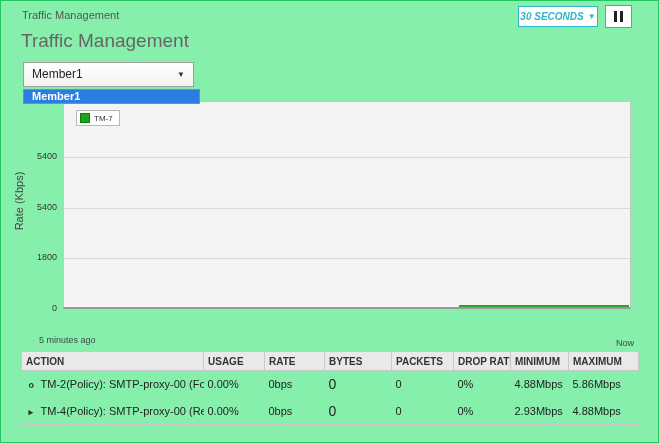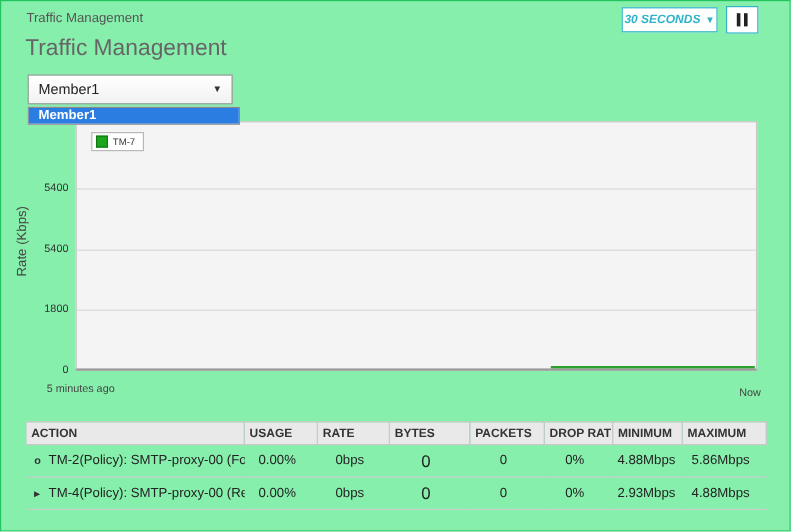--- a/index.html
+++ b/index.html
@@ -57,35 +57,35 @@
   .ylabel {
     position:absolute; left:18px; top:200px; transform:translate(-50%,-50%) rotate(-90deg);
     font-size:11px; color:#444; white-space:nowrap;
   }
   .legend {
     position:absolute; left:75px; top:109px; border:1px solid #b8b8b8; background:#fff;
     padding:2px 6px 2px 3px; display:flex; align-items:center; gap:4px; z-index:5;
   }
   .legend .swatch { width:10px; height:10px; background:#1ea51e; border:1px solid #0f7a0f; box-sizing:border-box; }
   .legend .lname { font-size:8px; color:#333; }
-  .xlabel { position:absolute; font-size:9px; color:#444; }
+  .xlabel { position:absolute; font-size:9px; color:#444;margin-top:16px; }
   .xl-left { left:38px; top:318px; }
   .xl-right { right:24px; top:321px; }
   
   .stats { position:absolute; left:20px; top:350px; width:617px; border-collapse:collapse; table-layout:fixed; }
   .stats th {
     background:#e9e9e9; border:1px solid #c9c9c9; font-size:10px; font-weight:bold;
     color:#333; text-align:left; padding:2px 4px; height:14px;
     white-space:nowrap; overflow:hidden;
   }
   .stats td {
     border-bottom:1px solid #ccc; font-size:11px; color:#222;
     height:26px; padding:0 10px 0 4px; white-space:nowrap; overflow:hidden;
   }
-  .stats td.num { text-align:center; }
+  .stats td.num { text-align:left; }
   .stats td.big { font-size:14px; }
   .stats td.action { padding-left:7px; }
   .marker { display:inline-block; width:12px; font-size:9px; font-weight:bold; color:#333; cursor:pointer; }
 </style>
 </head>
 <body>
 
 <div class="page">
 
   <div class="breadcrumb">Traffic Management</div>

